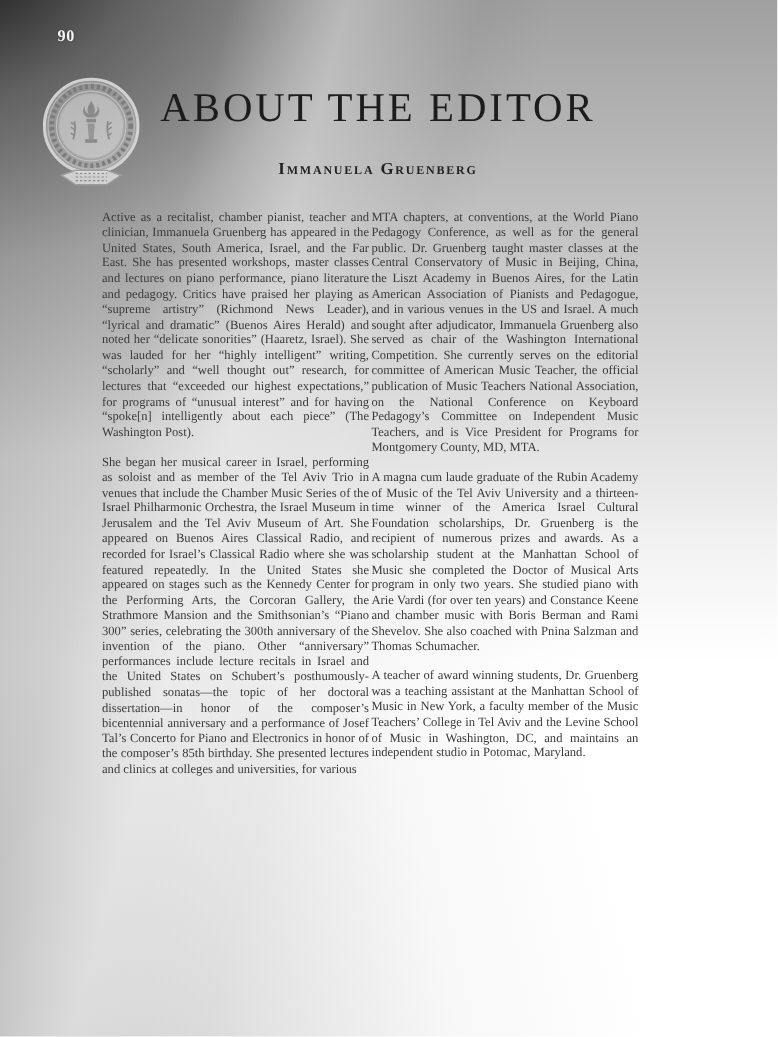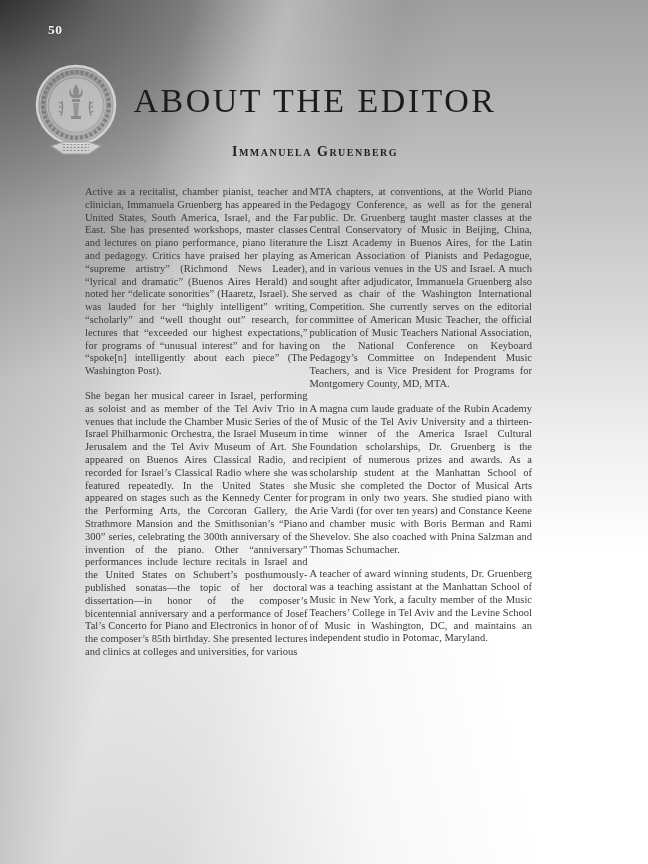--- a/index.html
+++ b/index.html
@@ -28,21 +28,21 @@
     color: #f5f5f5; font-size: 13.5px; font-weight: bold;
     letter-spacing: 0.5px;
     text-shadow: 0 0 2px rgba(0,0,0,0.4);
   }
   .seal {
     position: absolute; left: 33px; top: 58px;
     width: 86px; height: 112px;
     opacity: 0.9;
   }
   .content {
-    position: absolute; left: 85px; top: 82px;
+    position: absolute; left: 85px; top: 72px;
     width: 460px;
   }
   .title {
     text-align: center;
     font-size: 34px; font-weight: normal;
     letter-spacing: 2.5px;
     color: #1c1c1c;
     margin-bottom: 24px;
     white-space: nowrap;
   }
@@ -66,21 +66,21 @@
     text-align: justify;
   }
   .col p { margin-bottom: 12px; }
 </style>
 </head>
 <body>
 
 <div class="page">
   <div class="page-bg"></div>
 
-  <div class="page-number">50</div>
+  <div class="page-number">90</div>
 
   <div class="seal">
     <svg width="86" height="112" viewBox="0 0 86 112" xmlns="http://www.w3.org/2000/svg">
 
       <circle cx="43" cy="47" r="39" fill="rgba(255,255,255,0.30)" stroke="#dcdcdc" stroke-width="2.5"></circle>
       <circle cx="43" cy="47" r="36" fill="none" stroke="#bdbdbd" stroke-width="1"></circle>
 
       <circle cx="43" cy="47" r="33" fill="none" stroke="#7d7d7d" stroke-width="4" stroke-dasharray="2.5 2.5"></circle>
       <circle cx="43" cy="47" r="29" fill="none" stroke="#c9c9c9" stroke-width="1"></circle>
 

